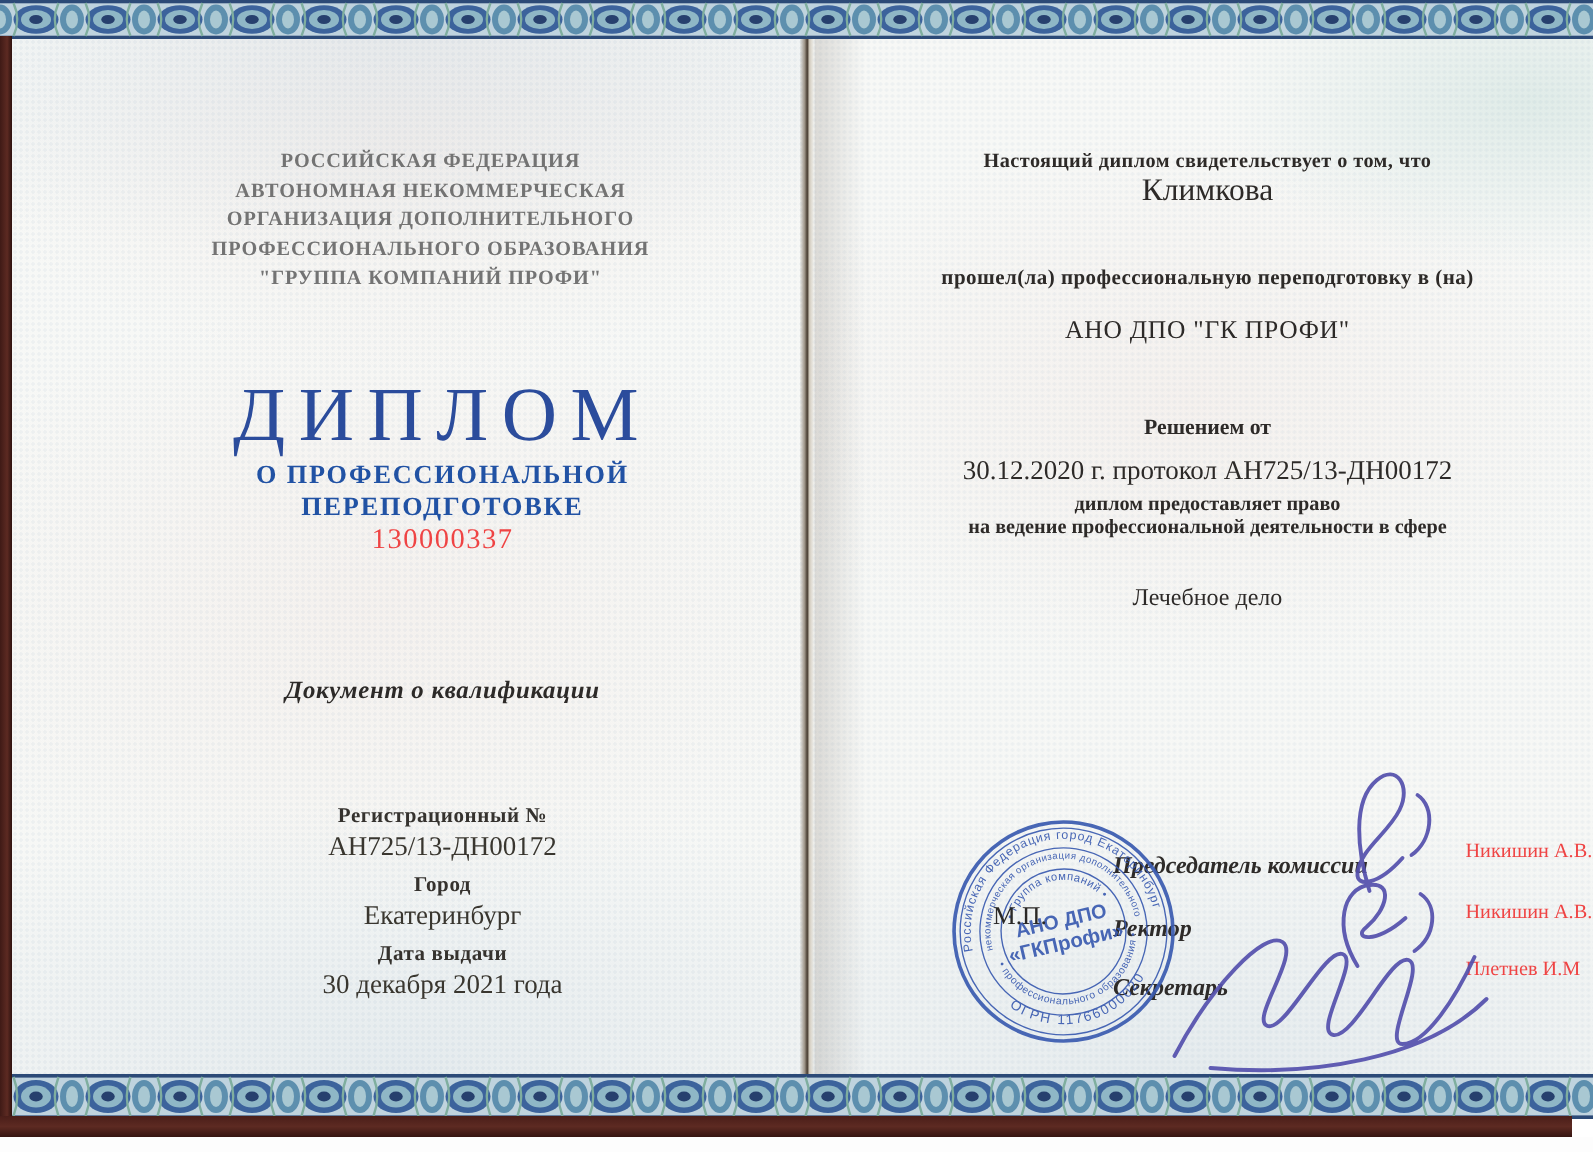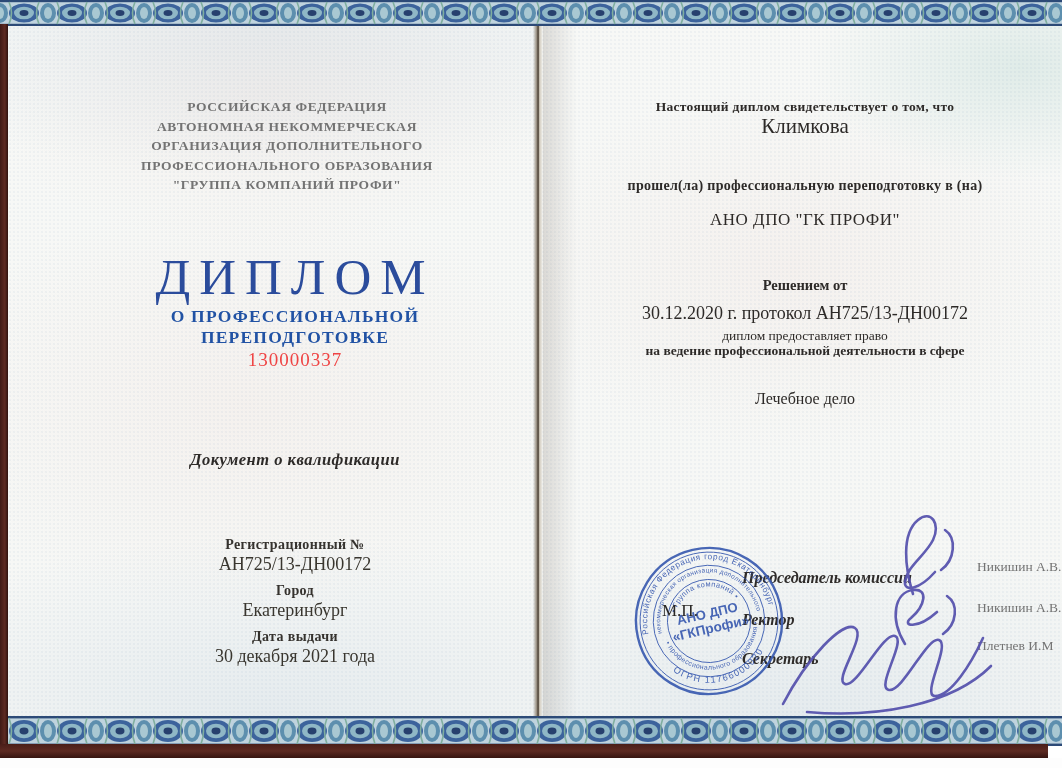--- a/index.html
+++ b/index.html
@@ -55,26 +55,26 @@
   .lbl{font-size:14px;font-weight:bold;letter-spacing:.4px;color:#35322e;}
   .val{font-size:18px;color:#39362f;}
 
   .r-stmt{left:595px;top:99px;width:420px;font-size:13.5px;font-weight:bold;letter-spacing:.3px;}
   .r-surname{left:595px;top:114px;width:420px;font-size:21px;}
   .r-name{left:595px;top:139px;width:420px;font-size:21px;}
   .r-completion{left:580px;top:178px;width:450px;font-size:14px;font-weight:bold;letter-spacing:.3px;}
   .r-org{left:595px;top:210px;width:420px;font-size:17px;letter-spacing:.5px;}
   .r-decision-lbl{left:595px;top:277px;width:420px;font-size:14.5px;font-weight:bold;}
   .r-decision{left:595px;top:303px;width:420px;font-size:18px;}
-  .r-grants1{left:595px;top:328px;width:420px;font-size:13.5px;font-weight:normal;}
+  .r-grants1{left:595px;top:328px;width:420px;font-size:13.5px;font-weight:bold;}
   .r-grants2{left:580px;top:343px;width:450px;font-size:13.5px;font-weight:bold;}
   .r-spec{left:595px;top:390px;width:420px;font-size:16px;}
 
   .role{font-size:16px;font-weight:bold;font-style:italic;color:#2e2b29;}
-  .signer{font-size:13.5px;color:#737373;}
+  .signer{font-size:13.5px;color:#ef4444;}
   .mp{left:662px;top:601px;font-size:17px;color:#2a2826;z-index:6;}
 
   .stamp-wrap{position:absolute;left:633px;top:545px;width:152px;height:152px;
               transform:rotate(-13deg);z-index:5;opacity:.92;}
   .sig-wrap{position:absolute;left:755px;top:508px;width:255px;height:215px;z-index:4;}
 </style>
 </head>
 <body>
 
 <div class="stage">

